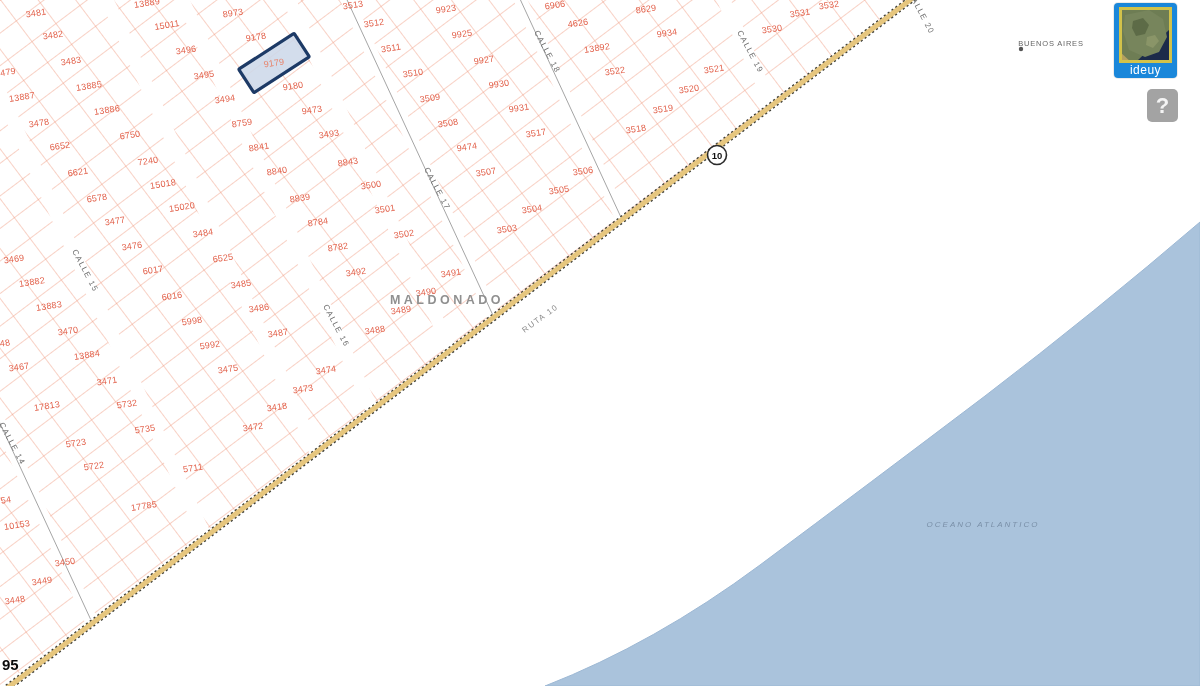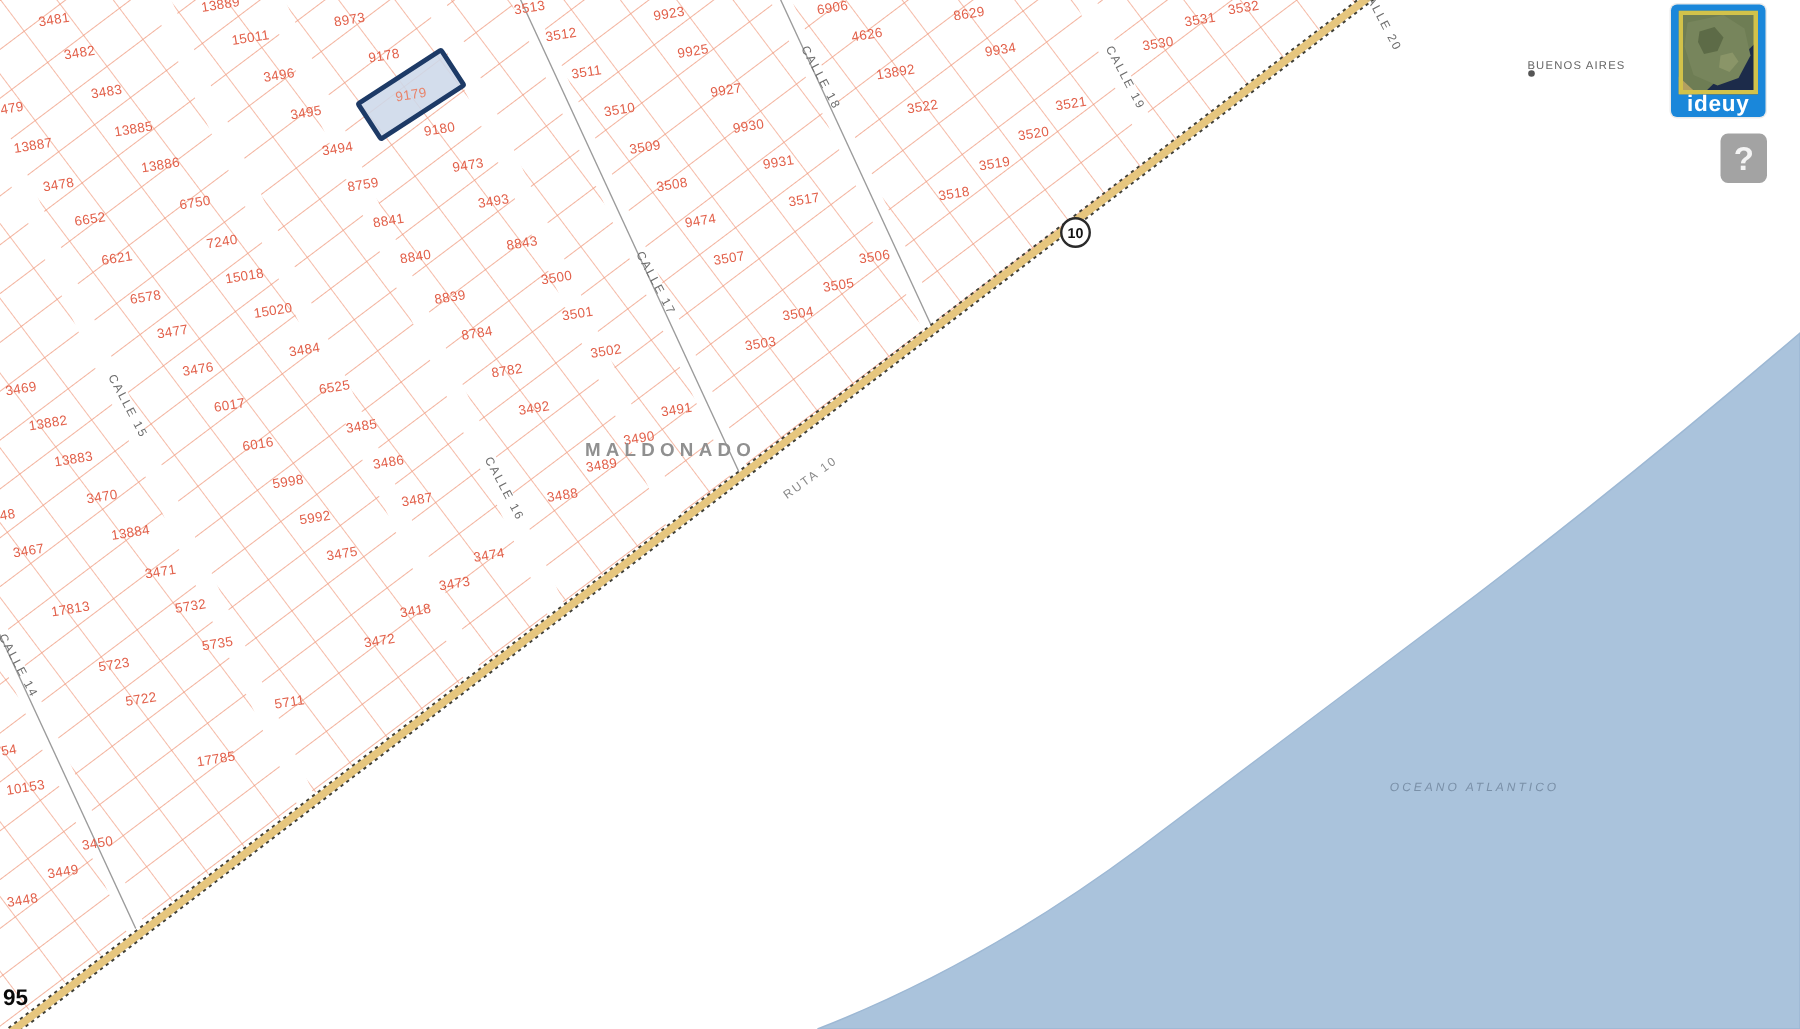--- a/index.html
+++ b/index.html
@@ -6,21 +6,21 @@
   .stage{position:relative;width:1200px;height:686px;overflow:hidden;background:#fff;
          font-family:"Liberation Sans",sans-serif;}
   svg{display:block;}
   .pnum{font-family:"Liberation Sans",sans-serif;font-size:9px;letter-spacing:.2px;}
   .street-label{font-family:"Liberation Sans",sans-serif;font-size:8px;letter-spacing:1.3px;fill:#6e6e6e;}
   .muted-label{font-family:"Liberation Sans",sans-serif;}
   .logo-box{position:absolute;left:1114px;top:3px;width:63px;height:75px;border-radius:4px;
             display:flex;flex-direction:column;align-items:center;justify-content:flex-start;
             box-shadow:0 0 0 1px rgba(0,0,0,.08);cursor:pointer;}
   .logo-thumb{margin-top:4px;width:53px;height:56px;}
-  .logo-text{color:#fff;font-weight:bold;font-size:15px;line-height:14px;letter-spacing:.5px;}
+  .logo-text{color:#fff;font-weight:normal;font-size:12px;line-height:14px;letter-spacing:.5px;}
   .help-btn{position:absolute;left:1147px;top:89px;width:31px;height:33px;border-radius:5px;
             background:#a3a3a3;color:#f4f4f4;font-weight:bold;font-size:22px;line-height:33px;
             text-align:center;cursor:pointer;}
 </style>
 </head>
 <body>
 
 <div class="stage">
   <svg id="map-svg" width="1200" height="686" viewBox="0 0 1200 686">
     <defs>

